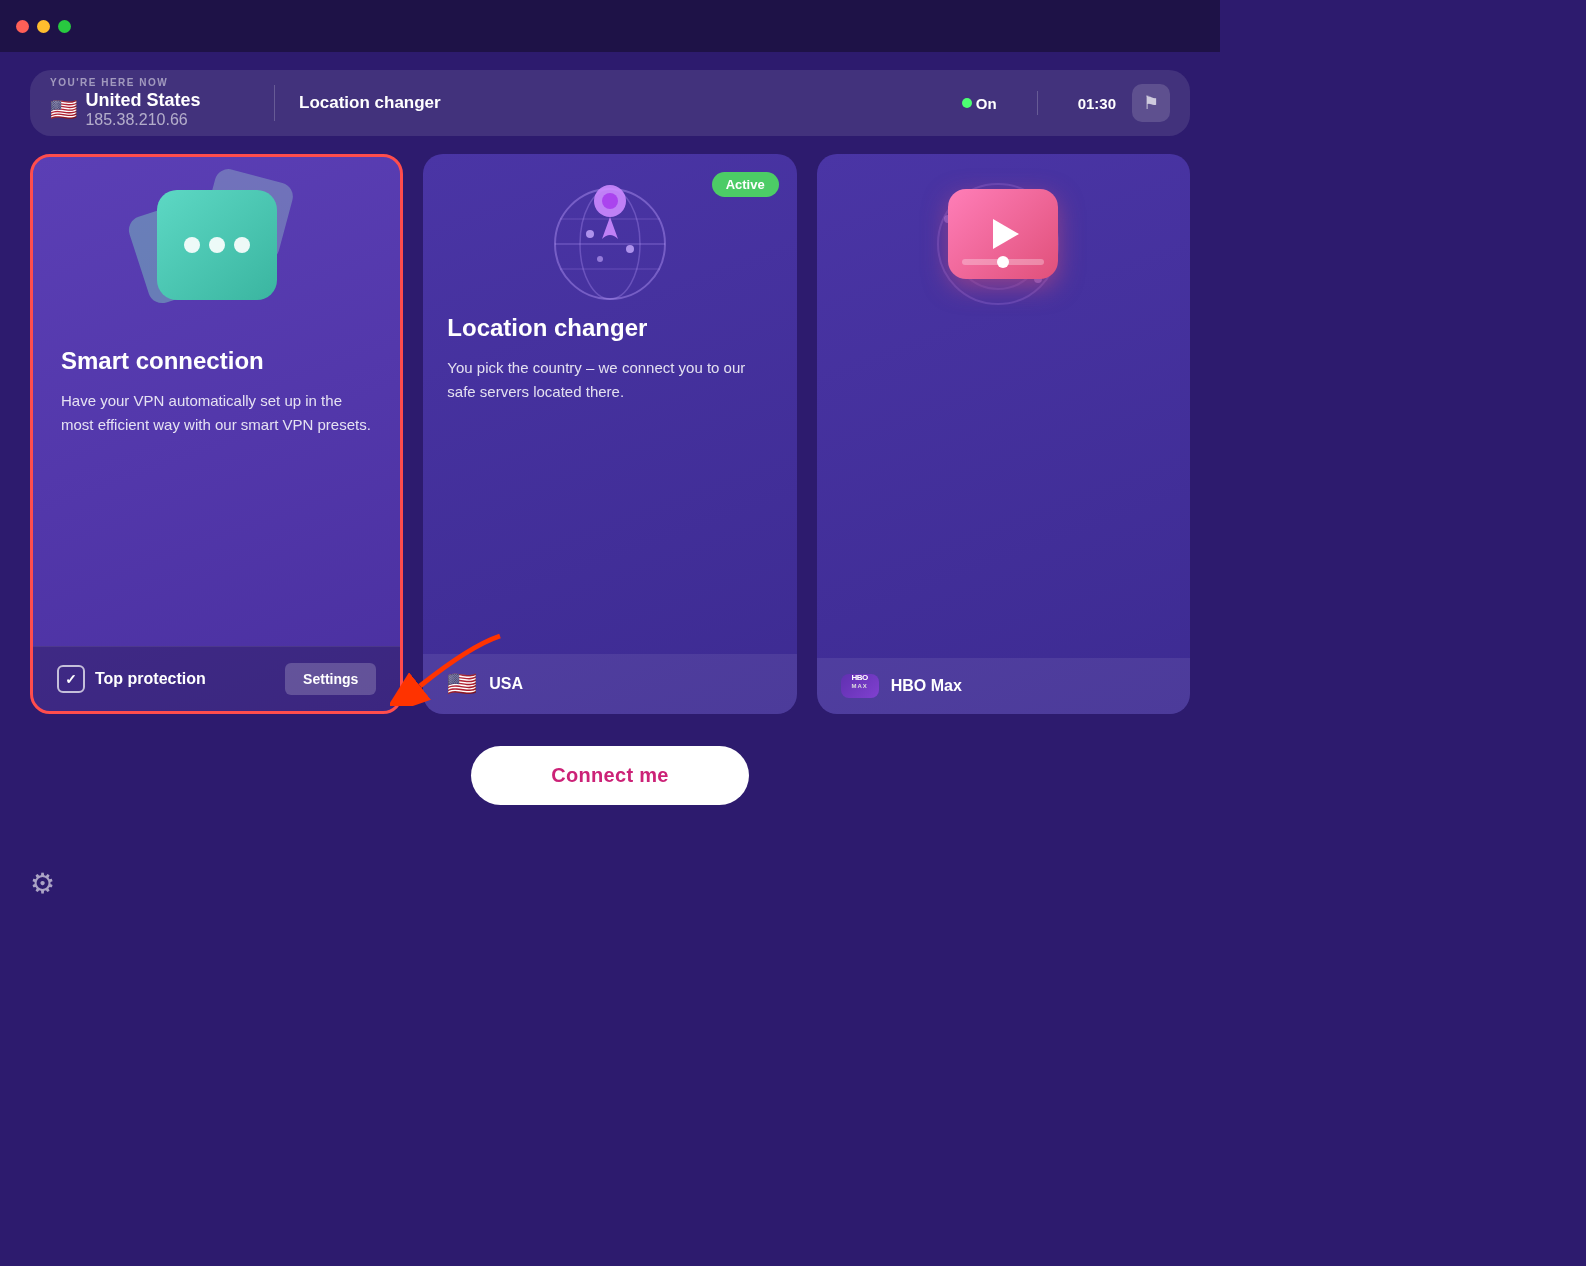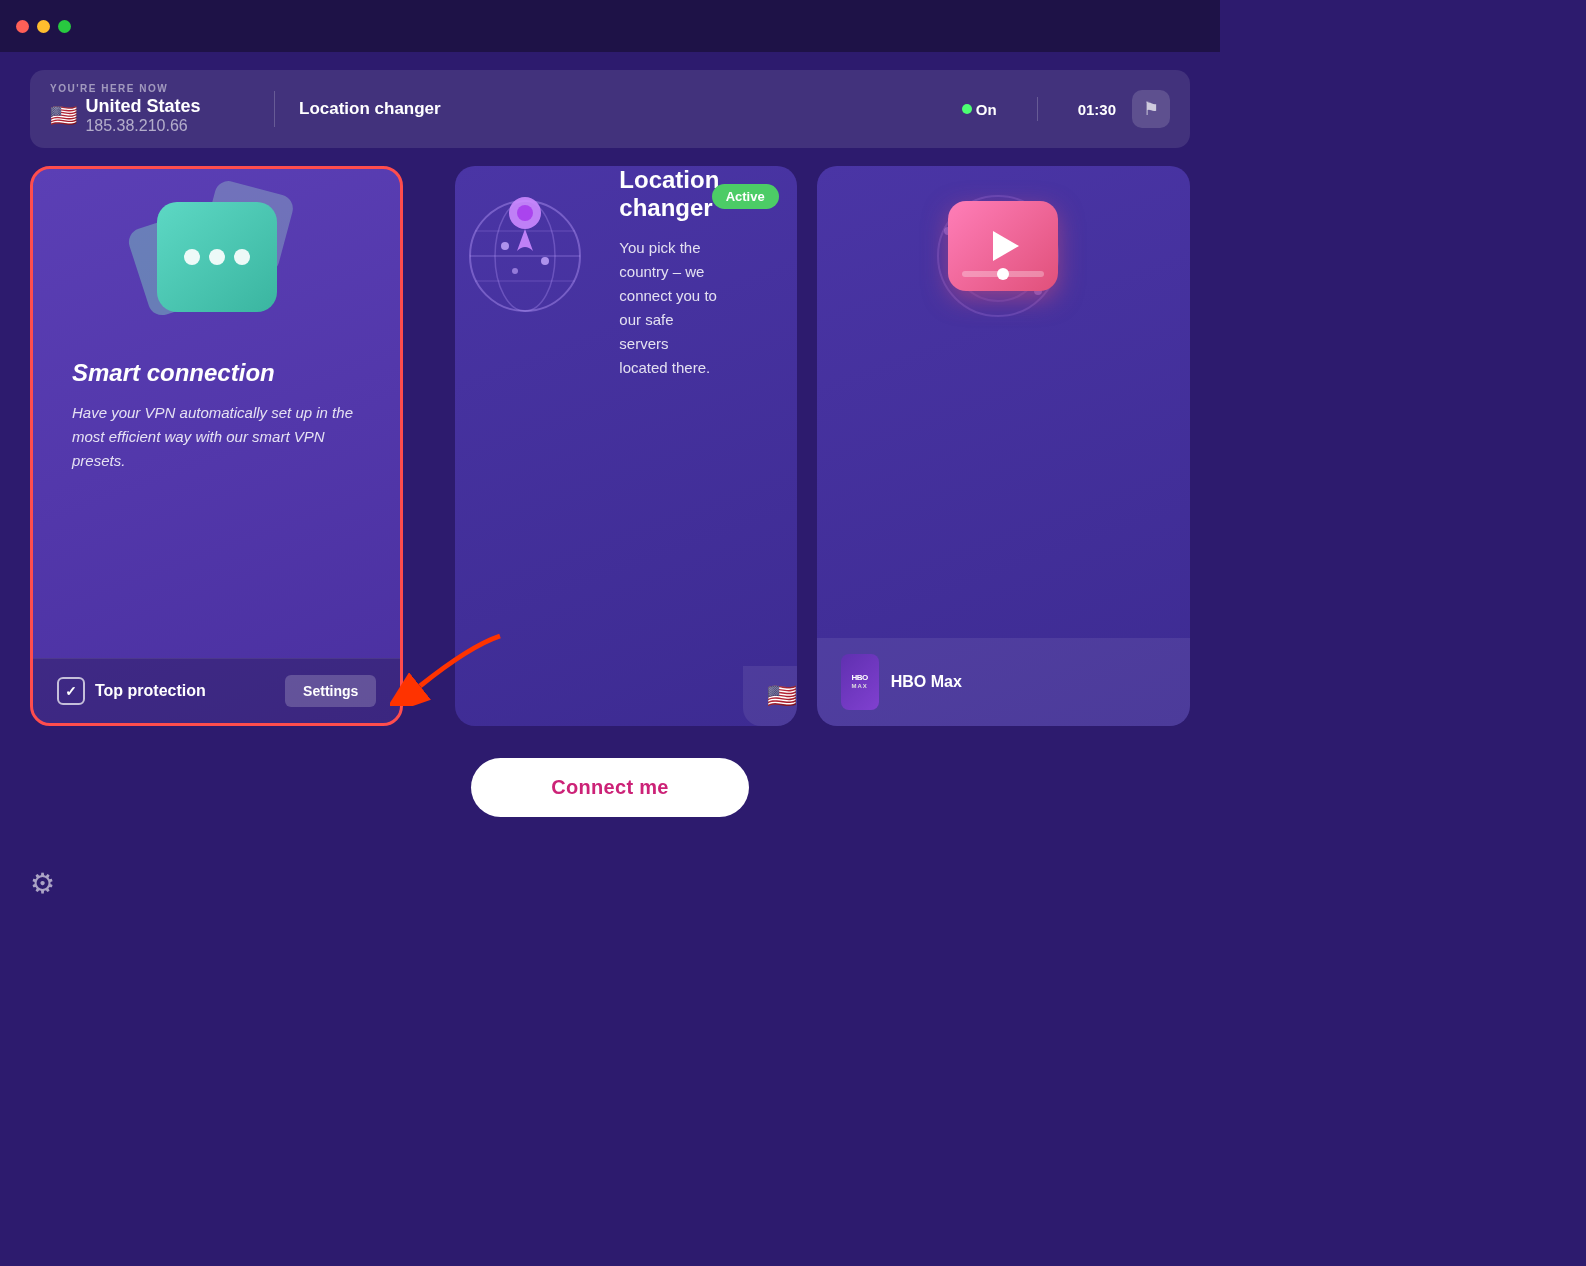--- a/index.html
+++ b/index.html
@@ -28,22 +28,22 @@
       display: inline-block;
     }
     .tl-red { background: #ff5f57; }
     .tl-yellow { background: #ffbd2e; }
     .tl-green { background: #28c940; }
 
     
     .statusbar {
       margin: 18px 30px 18px 30px;
       background: rgba(255,255,255,0.1);
-      border-radius: 14px;
-      height: 78px;
+      border-radius: 21px;
+      height: 66px;
       display: flex;
       align-items: center;
       padding: 0 20px;
     }
     .status-left {
       display: flex;
       flex-direction: column;
       gap: 2px;
       min-width: 200px;
     }
@@ -135,25 +135,24 @@
 
     
     .card-smart {
       border: 3px solid #ff4d4d;
       background: linear-gradient(160deg, #5b3fb5 0%, #4a30a0 100%);
       display: flex;
       flex-direction: column;
     }
 
     .card-smart-body {
-      padding: 20px 28px 20px 39px;
+      padding: 20px 28px 20px 28px;
       flex: 1;
       display: flex;
       flex-direction: column;
-      font-style: italic;
     }
 
     .card-illustration {
       display: flex;
       justify-content: center;
       align-items: center;
       height: 170px;
       position: relative;
     }
 
@@ -211,22 +210,22 @@
       font-size: 14px;
       font-weight: 600;
       padding: 8px 18px;
       cursor: pointer;
     }
 
     
     .card-location {
       background: linear-gradient(160deg, #4a35a5 0%, #3d2b92 100%);
       display: flex;
+      flex-direction: column;
       min-height: 560px;
-      margin-left: 32px;
     }
     .card-streaming {
       background: linear-gradient(160deg, #4a35a5 0%, #3d2b92 100%);
       display: flex;
       flex-direction: column;
       min-height: 560px;
     }
 
     .card-body {
       padding: 0 24px 20px 24px;
@@ -306,26 +305,25 @@
     .country-flag {
       font-size: 24px;
     }
     .country-row-name {
       font-size: 16px;
       font-weight: 600;
       color: #fff;
     }
     .hbo-logo {
       width: 38px;
-      height: 56px;
+      height: 24px;
       background: linear-gradient(135deg, #6030b0, #8040d0);
       border-radius: 8px;
       display: flex;
       align-items: center;
-      justify-content: center;
       font-size: 7px;
       font-weight: 900;
       color: #fff;
       flex-direction: column;
       line-height: 1.1;
     }
 
     
     .connect-section {
       display: flex;

